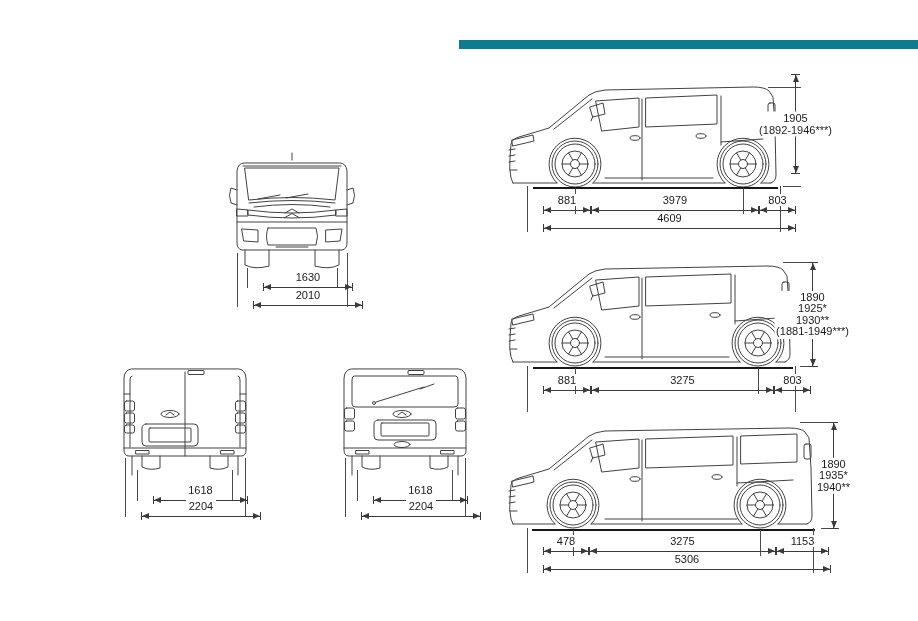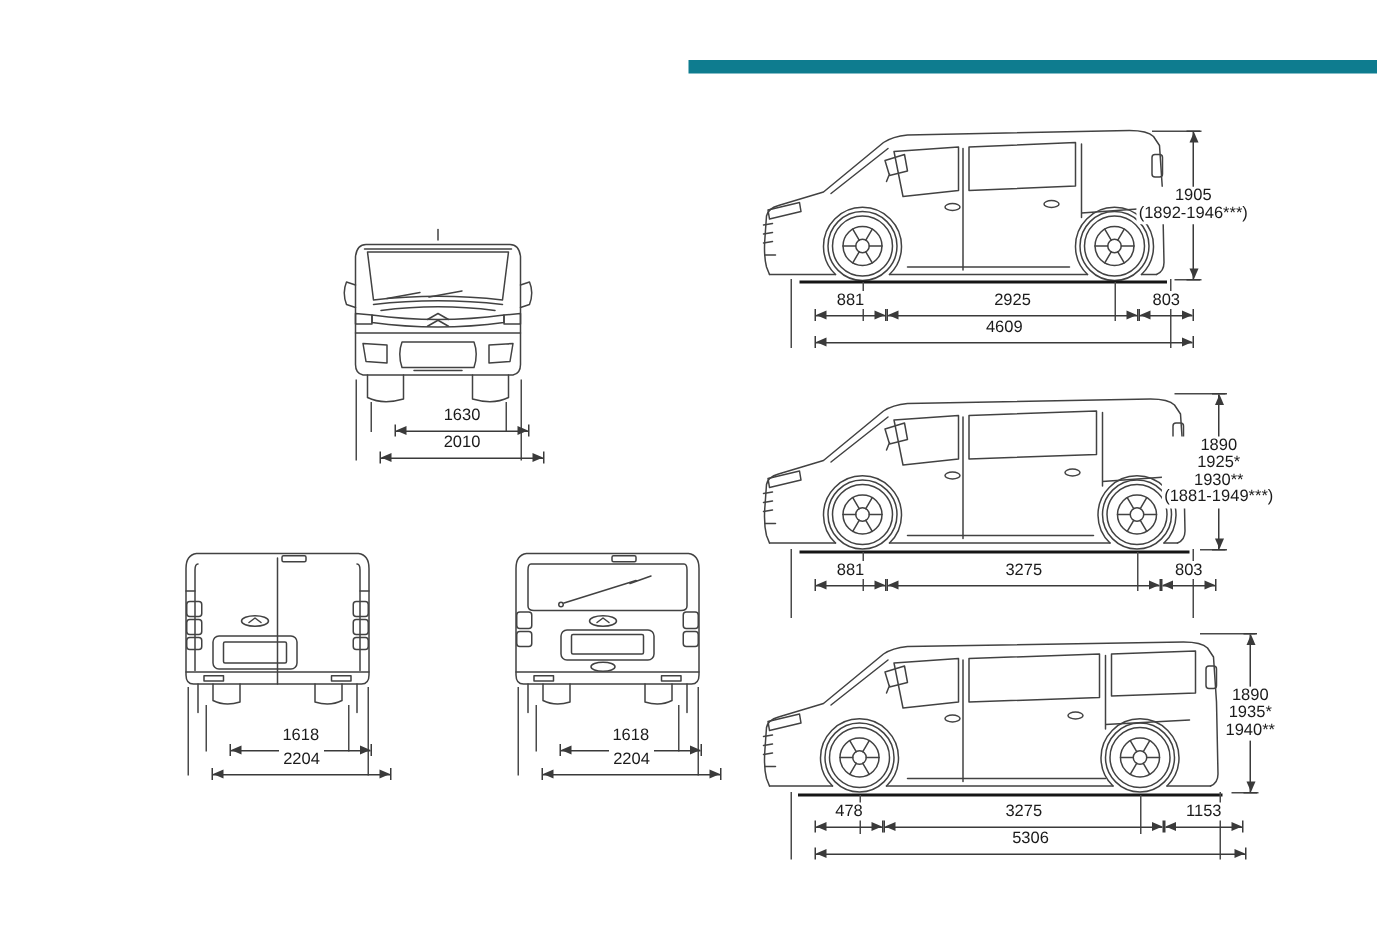--- a/index.html
+++ b/index.html
@@ -221,37 +221,37 @@
     </g>
     <g>
       <use href="#wA" transform="translate(70,82)"></use>
       <use href="#wA" transform="translate(238,82)"></use>
     </g>
   </svg>
 
   <div class="ground" style="left:533px;top:187px;width:245px"></div>
   <div class="hext" style="left:768px;top:87px;width:33px"></div>
   <div class="hext" style="left:783px;top:186px;width:18px"></div>
-  <div class="vdim" style="left:791px;top:87px;height:100px">
+  <div class="vdim" style="left:791px;top:74px;height:100px">
     <div class="vdim-line"></div>
     <div class="vdim-label">
       <div>1905</div>
       <div>(1892-1946***)</div>
     </div>
   </div>
   <div class="ext" style="left:527px;top:186px;height:46px"></div>
   <div class="ext" style="left:575px;top:188px;height:26px"></div>
   <div class="ext" style="left:743px;top:188px;height:26px"></div>
   <div class="ext" style="left:780px;top:186px;height:46px"></div>
   <div class="hdim" style="left:527px;top:194px;width:48px">
     <div class="hdim-label">881</div>
     <div class="hdim-line"></div>
   </div>
   <div class="hdim" style="left:575px;top:194px;width:168px">
-    <div class="hdim-label">2925</div>
+    <div class="hdim-label">3979</div>
     <div class="hdim-line"></div>
   </div>
   <div class="hdim" style="left:743px;top:194px;width:37px">
     <div class="hdim-label">803</div>
     <div class="hdim-line"></div>
   </div>
   <div class="hdim" style="left:527px;top:212px;width:253px">
     <div class="hdim-label">4609</div>
     <div class="hdim-line"></div>
   </div>

